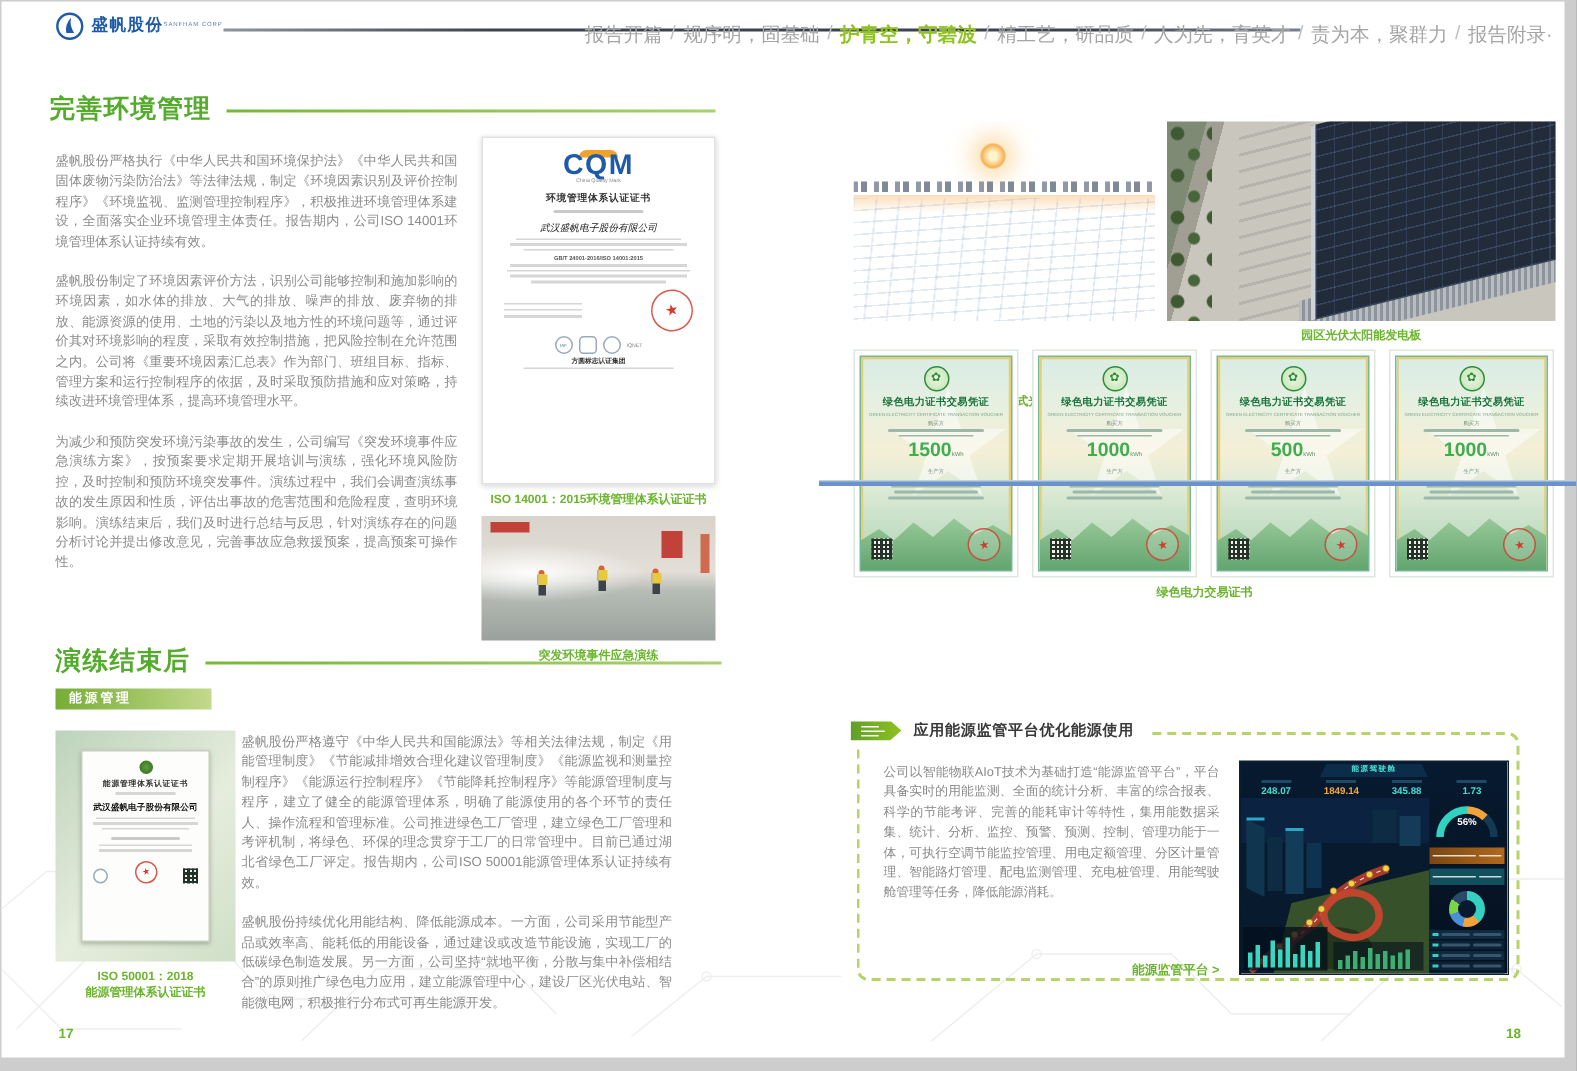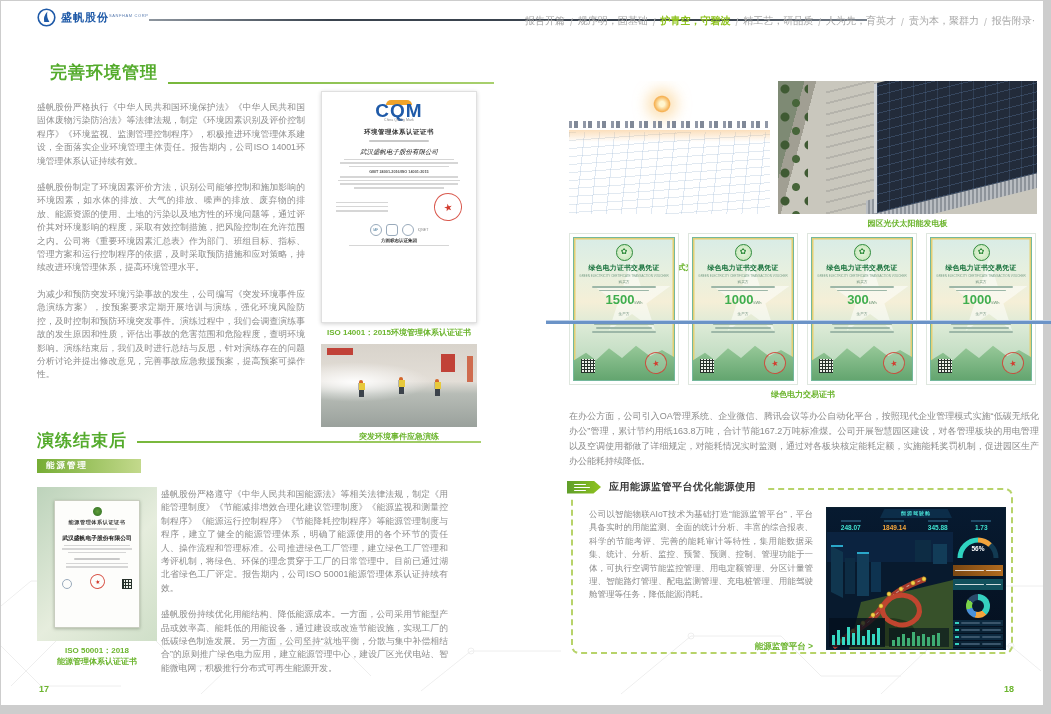--- a/index.html
+++ b/index.html
@@ -5,21 +5,21 @@
   html,body{margin:0;padding:0;background:#9a9a9a;font-family:"Liberation Sans","DejaVu Sans",sans-serif;}
   #stage{position:relative;width:1051px;height:714px;background:#cdcdcd;overflow:hidden;}
   .abs{position:absolute;}
   #sheet{position:absolute;left:1px;top:1px;width:1042px;height:704px;background:#fff;overflow:hidden;}
   
   .logo{left:36px;top:7px;display:flex;align-items:center;gap:5px;}
   .logo-txt{display:flex;flex-direction:row;line-height:1;}
   .logo-cn{font-size:11px;font-weight:bold;color:#1f5aa8;letter-spacing:1px;}
   .logo-en{font-size:4px;color:#5b7db0;letter-spacing:.6px;margin-top:2px;}
   .hdr-line{left:148px;top:18px;width:718px;height:2px;background:linear-gradient(90deg,#8d959e,#3a434e 25%,#3a434e 80%,#78818c);}
-  .nav{right:8px;top:13px;display:flex;align-items:flex-end;gap:5px;font-size:10px;color:#a5a5a5;white-space:nowrap;}
+  .nav{right:8px;top:13px;display:flex;align-items:flex-start;gap:5px;font-size:13px;color:#a5a5a5;white-space:nowrap;}
   .nav .sep{color:#c0c0c0;}
   .nav .it{cursor:pointer;}
   .nav .active{color:#8fc31f;font-weight:bold;}
   
   .sec-title{display:flex;align-items:center;gap:10px;}
   .sec-title h1{margin:0;font-size:17px;font-weight:bold;color:#54ab2c;letter-spacing:1px;white-space:nowrap;}
   .sec-title .line{flex:1;height:2px;background:linear-gradient(90deg,#77b73b,#a9d06e);margin-top:3px;}
   
   .para{font-size:8.8px;line-height:13.4px;color:#8c8c8c;text-align:justify;word-break:break-all;margin:0 0 13px 0;}
   .cap{font-size:8px;font-weight:bold;color:#6cb52e;text-align:center;line-height:11px;}
@@ -157,21 +157,21 @@
       <span class="sep">/</span>
       <span class="it">精工艺，研品质</span>
       <span class="sep">/</span>
       <span class="it">人为先，育英才</span>
       <span class="sep">/</span>
       <span class="it">责为本，聚群力</span>
       <span class="sep">/</span>
       <span class="it">报告附录·</span>
     </div>
 
-    <div class="abs sec-title" style="left:49px;top:60px;width:444px;align-items:flex-end;">
+    <div class="abs sec-title" style="left:32px;top:60px;width:444px;">
       <h1>完善环境管理</h1>
       <div class="line"></div>
     </div>
     <div class="abs" style="left:36px;top:100px;width:268px;">
       <p class="para">盛帆股份严格执行《中华人民共和国环境保护法》《中华人民共和国固体废物污染防治法》等法律法规，制定《环境因素识别及评价控制程序》《环境监视、监测管理控制程序》，积极推进环境管理体系建设，全面落实企业环境管理主体责任。报告期内，公司ISO 14001环境管理体系认证持续有效。</p>
       <p class="para">盛帆股份制定了环境因素评价方法，识别公司能够控制和施加影响的环境因素，如水体的排放、大气的排放、噪声的排放、废弃物的排放、能源资源的使用、土地的污染以及地方性的环境问题等，通过评价其对环境影响的程度，采取有效控制措施，把风险控制在允许范围之内。公司将《重要环境因素汇总表》作为部门、班组目标、指标、管理方案和运行控制程序的依据，及时采取预防措施和应对策略，持续改进环境管理体系，提高环境管理水平。</p>
       <p class="para">为减少和预防突发环境污染事故的发生，公司编写《突发环境事件应急演练方案》，按预案要求定期开展培训与演练，强化环境风险防控，及时控制和预防环境突发事件。演练过程中，我们会调查演练事故的发生原因和性质，评估出事故的危害范围和危险程度，查明环境影响。演练结束后，我们及时进行总结与反思，针对演练存在的问题分析讨论并提出修改意见，完善事故应急救援预案，提高预案可操作性。</p>
     </div>
 
     <div class="abs cqm">
@@ -325,21 +325,21 @@
       </div>
       <div class="gc">
         <div class="gc-in">
           <div class="gc-star"></div>
           <div class="gc-emblem">✿</div>
           <div class="gc-title">绿色电力证书交易凭证</div>
           <div class="gc-sub">GREEN ELECTRICITY CERTIFICATE TRANSACTION VOUCHER</div>
           <div class="gc-lab">购买方</div>
           <div class="gb" style="width:64px;"></div>
             <div class="gb" style="width:50px;"></div>
-          <div class="gc-val"><span>300</span><span class="u">kWh</span></div>
+          <div class="gc-val"><span>500</span><span class="u">kWh</span></div>
           <div class="gc-lab">生产方</div>
           <div class="gb" style="width:72px;margin-top:4px;"></div>
             <div class="gb" style="width:60px;"></div>
             <div class="gb" style="width:56px;"></div>
             <div class="gb" style="width:64px;"></div>
           <div class="gc-wall"></div>
           <div class="gc-qr qr"></div>
           <div class="gc-seal seal">★</div>
         </div>
       </div>
@@ -359,21 +359,20 @@
             <div class="gb" style="width:56px;"></div>
             <div class="gb" style="width:64px;"></div>
           <div class="gc-wall"></div>
           <div class="gc-qr qr"></div>
           <div class="gc-seal seal">★</div>
         </div>
       </div>
     </div>
     <div class="abs cap" style="left:568px;top:388px;width:468px;">绿色电力交易证书</div>
 
-    <p class="abs para" style="left:568px;top:408px;width:470px;line-height:15px;font-size:9px;">在办公方面，公司引入OA管理系统、企业微信、腾讯会议等办公自动化平台，按照现代企业管理模式实施“低碳无纸化办公”管理，累计节约用纸163.8万吨，合计节能167.2万吨标准煤。公司开展智慧园区建设，对各管理板块的用电管理以及空调使用都做了详细规定，对能耗情况实时监测，通过对各板块核定能耗定额，实施能耗奖罚机制，促进园区生产办公能耗持续降低。</p>
 
     <div class="abs co-box"></div>
     <div class="abs co-body">公司以智能物联AIoT技术为基础打造“能源监管平台”，平台具备实时的用能监测、全面的统计分析、丰富的综合报表、科学的节能考评、完善的能耗审计等特性，集用能数据采集、统计、分析、监控、预警、预测、控制、管理功能于一体，可执行空调节能监控管理、用电定额管理、分区计量管理、智能路灯管理、配电监测管理、充电桩管理、用能驾驶舱管理等任务，降低能源消耗。</div>
     <div class="abs co-head">
       <div class="co-icon">
         <i style="top:3px;width:12px;"></i>
           <i style="top:6px;width:16px;"></i>
           <i style="top:9px;width:12px;"></i>
       </div>
       <span class="co-title">应用能源监管平台优化能源使用</span>

